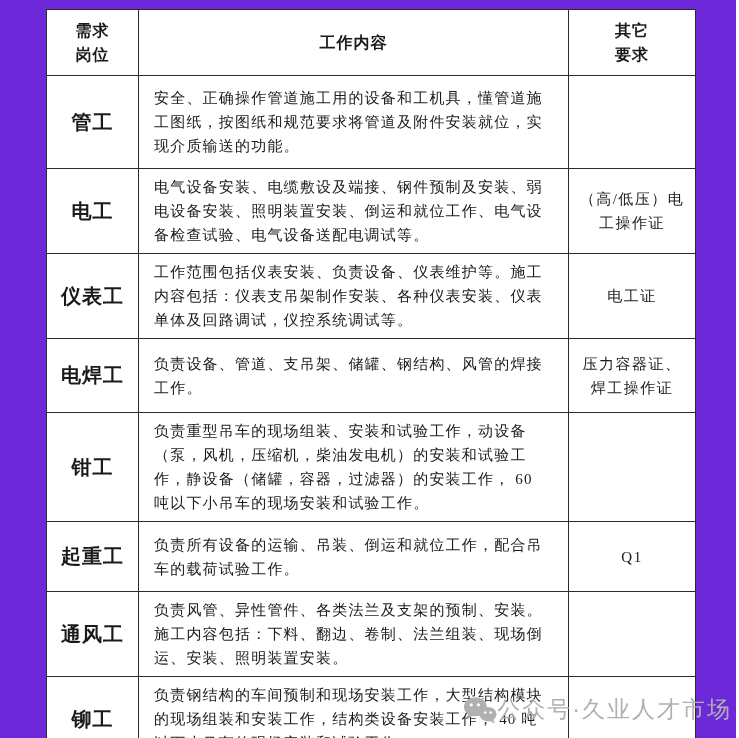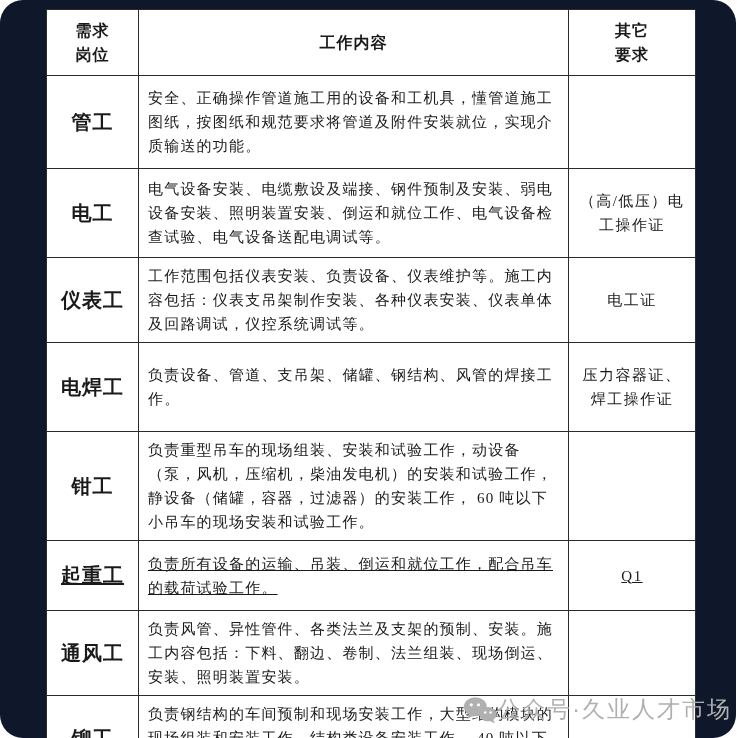--- a/index.html
+++ b/index.html
@@ -5,23 +5,22 @@
   html, body {
     margin: 0;
     padding: 0;
     background: #ffffff;
     font-family: "Liberation Serif", "DejaVu Serif", serif;
   }
   .page {
     position: relative;
     width: 736px;
     height: 738px;
-    background: #0f172a;
+    background: #6d28d9;
     overflow: hidden;
-    border-radius: 23px;
   }
   table.job-table {
     position: absolute;
     left: 46px;
     top: 9px;
     width: 649px;
     border-collapse: collapse;
     table-layout: fixed;
     color: #1a1a1a;
   }
@@ -40,39 +39,39 @@
   }
   td.pos {
     font-size: 20px;
     font-weight: bold;
     text-align: center;
     letter-spacing: 1px;
   }
   td.content {
     font-size: 15px;
     line-height: 24px;
-    padding: 6px 9px;
+    padding: 6px 15px;
     text-align: left;
     letter-spacing: 1.2px;
   }
   td.req {
     font-size: 15px;
     line-height: 24px;
     text-align: center;
-    padding: 20px 8px;
+    padding: 8px 8px;
     letter-spacing: 1.5px;
   }
   
   tr.r-h   { height: 66px; }
   tr.r-0   { height: 93px; }
   tr.r-1   { height: 74px; }
   tr.r-2   { height: 76px; }
   tr.r-3   { height: 74px; margin-left: 22px; }
   tr.r-4   { height: 100px; }
-  tr.r-5   { height: 70px; text-decoration: underline; }
+  tr.r-5   { height: 70px; }
   tr.r-6   { height: 85px; }
   tr.r-7   { height: 81px; }
 
   .watermark {
     position: absolute;
     right: 4px;
     top: 694px;
     display: flex;
     align-items: center;
     color: #b0b0b0;

